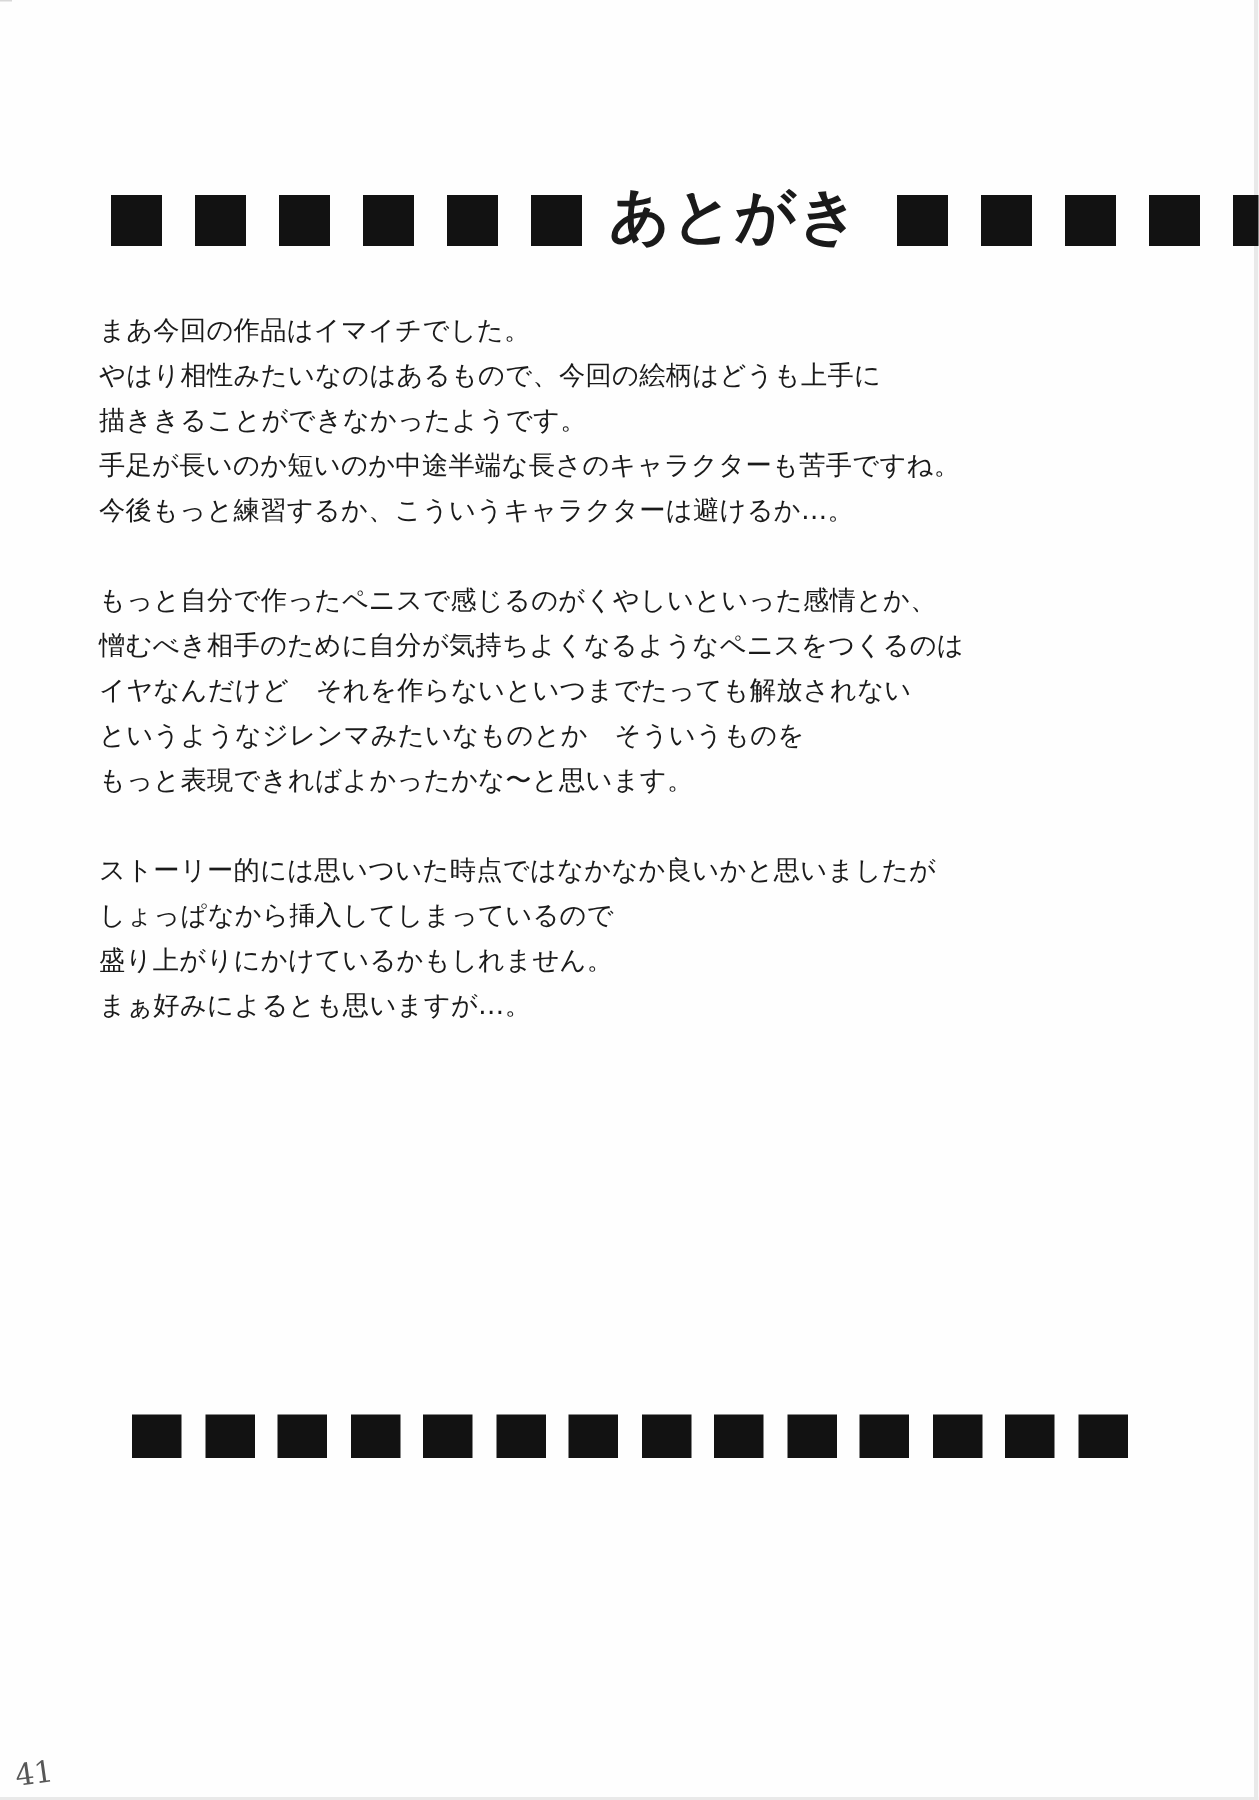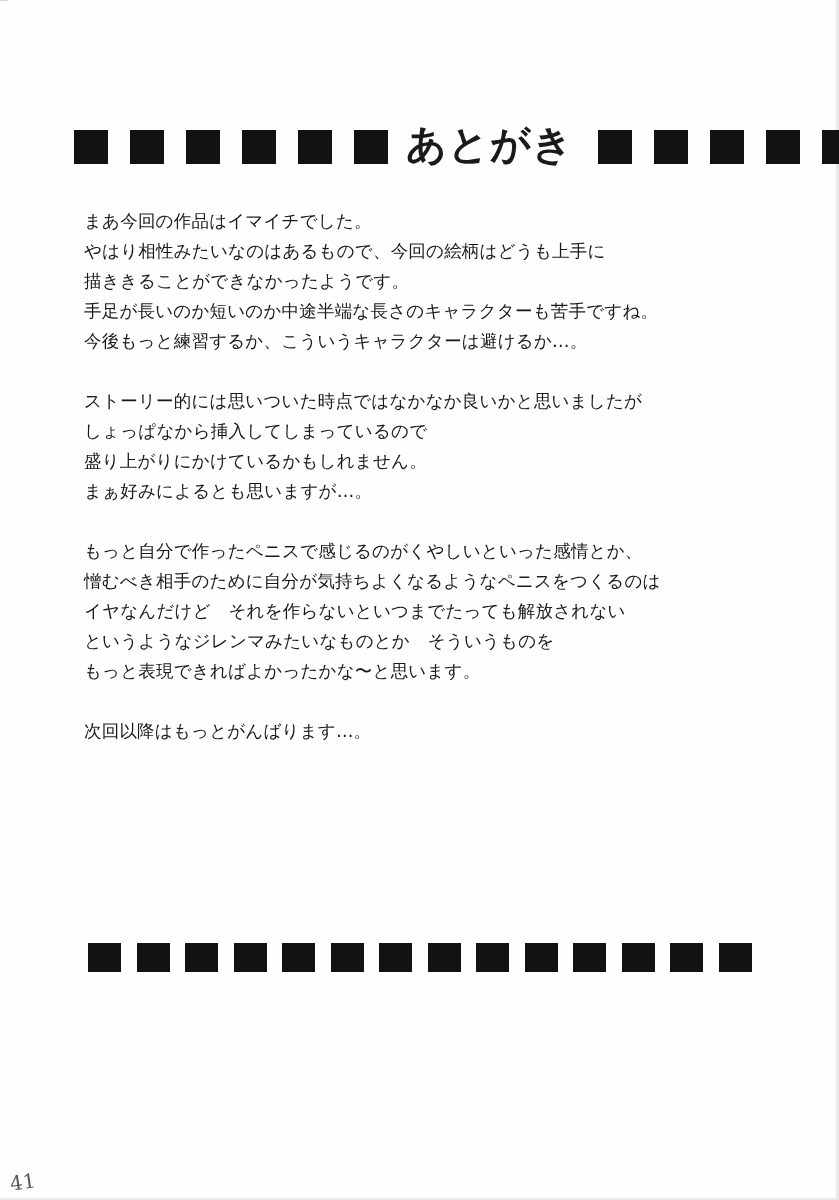--- a/index.html
+++ b/index.html
@@ -51,21 +51,21 @@
     font-weight: 700;
     letter-spacing: 1px;
     line-height: 1;
     padding: 0 2px;
     white-space: nowrap;
   }
 
   
   .body-text {
     position: absolute;
-    left: 84px;
+    left: 66px;
     top: 206px;
     width: 700px;
     font-size: 17.5px;
     line-height: 30px;
     letter-spacing: 0.2px;
   }
   .para {
     margin: 0 0 30px 0;
     white-space: pre-wrap;
   }
@@ -131,30 +131,29 @@
     <span class="sq-right"></span>
     <span class="sq-right"></span>
   </div>
 
   <div class="body-text">
     <p class="para">まあ今回の作品はイマイチでした。
 やはり相性みたいなのはあるもので、今回の絵柄はどうも上手に
 描ききることができなかったようです。
 手足が長いのか短いのか中途半端な長さのキャラクターも苦手ですね。
 今後もっと練習するか、こういうキャラクターは避けるか…。</p>
-    <p class="para">ストーリー的には思いついた時点ではなかなか良いかと思いましたが
-しょっぱなから挿入してしまっているので
-盛り上がりにかけているかもしれません。
-まぁ好みによるとも思いますが…。</p>
     <p class="para">もっと自分で作ったペニスで感じるのがくやしいといった感情とか、
 憎むべき相手のために自分が気持ちよくなるようなペニスをつくるのは
 イヤなんだけど　それを作らないといつまでたっても解放されない
 というようなジレンマみたいなものとか　そういうものを
 もっと表現できればよかったかな〜と思います。</p>
-    <p class="para">次回以降はもっとがんばります…。</p>
+    <p class="para">ストーリー的には思いついた時点ではなかなか良いかと思いましたが
+しょっぱなから挿入してしまっているので
+盛り上がりにかけているかもしれません。
+まぁ好みによるとも思いますが…。</p>
   </div>
 
   <div class="footer-rule">
     <span class="sq"></span>
     <span class="sq"></span>
     <span class="sq"></span>
     <span class="sq"></span>
     <span class="sq"></span>
     <span class="sq"></span>
     <span class="sq"></span>

